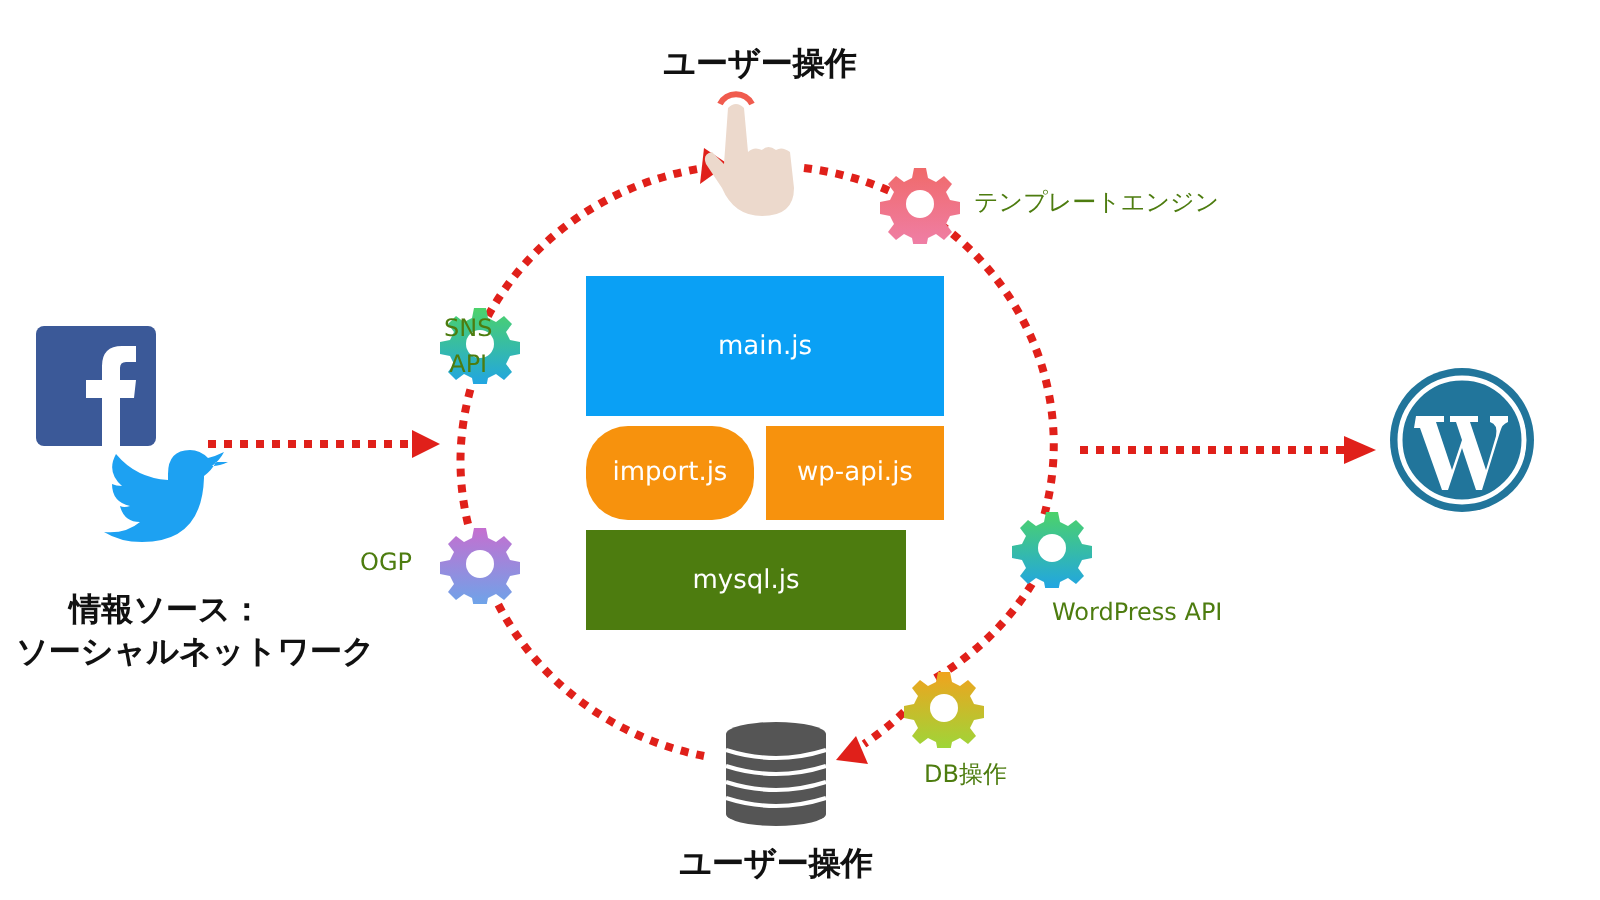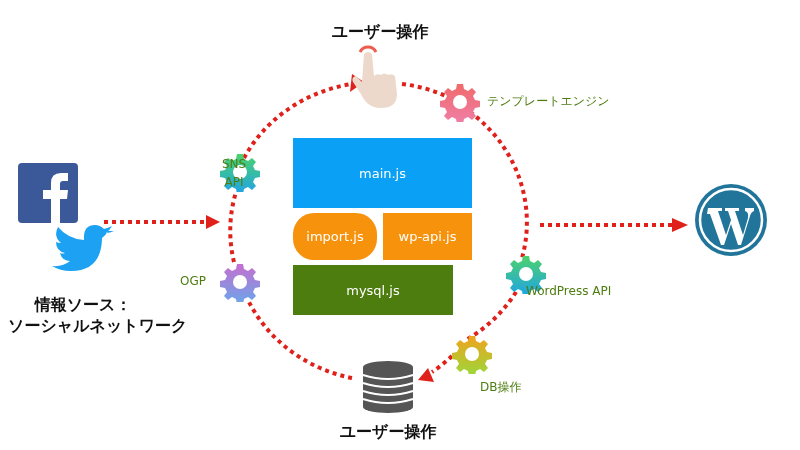--- a/index.html
+++ b/index.html
@@ -85,33 +85,33 @@
 <svg class="gear" style="left:506px; top:254px;" viewBox="0 0 40 40">
   <defs>
       <linearGradient id="g4" x1="0" y1="0" x2="0" y2="1">
         <stop offset="0" stop-color="#4cd26a"></stop>
         <stop offset="1" stop-color="#1fa3e8"></stop>
       </linearGradient>
     </defs>
   <path d="M17 2h6l1 5 4 2 4-3 4 4-3 4 2 4 5 1v6l-5 1-2 4 3 4-4 4-4-3-4 2-1 5h-6l-1-5-4-2-4 3-4-4 3-4-2-4-5-1v-6l5-1 2-4-3-4 4-4 4 3 4-2z" fill="url(#g4)"></path>
   <circle cx="20" cy="20" r="7" fill="#fff"></circle>
 </svg>
-<div class="label" style="left:526px; top:284px;">WordPress API</div>
+<div class="label" style="left:526px; top:299px;">WordPress API</div>
 
 <svg class="gear" style="left:452px; top:334px;" viewBox="0 0 40 40">
   <defs>
       <linearGradient id="g5" x1="0" y1="0" x2="0" y2="1">
         <stop offset="0" stop-color="#f0a31e"></stop>
         <stop offset="1" stop-color="#9ad83a"></stop>
       </linearGradient>
     </defs>
   <path d="M17 2h6l1 5 4 2 4-3 4 4-3 4 2 4 5 1v6l-5 1-2 4 3 4-4 4-4-3-4 2-1 5h-6l-1-5-4-2-4 3-4-4 3-4-2-4-5-1v-6l5-1 2-4-3-4 4-4 4 3 4-2z" fill="url(#g5)"></path>
   <circle cx="20" cy="20" r="7" fill="#fff"></circle>
 </svg>
-<div class="label" style="left:462px; top:379px;margin-left:18px;">DB操作</div>
+<div class="label" style="left:462px; top:379px;">DB操作</div>
 
 <div class="block" style="left:293px; top:138px; width:179px; height:70px; background:#0aa0f5;">main.js</div>
 <div class="block" style="left:293px; top:213px; width:84px; height:47px; background:#f7920d;border-radius:21px;">import.js</div>
 <div class="block" style="left:383px; top:213px; width:89px; height:47px; background:#f7920d;">wp-api.js</div>
 <div class="block" style="left:293px; top:265px; width:160px; height:50px; background:#4d7c0f;">mysql.js</div>
 
 <svg class="abs" style="left:18px; top:163px;" width="60" height="60" viewBox="0 0 60 60">
   <rect x="0" y="0" width="60" height="60" rx="4" fill="#3b5998"></rect>
   <path d="M33 60 V36 H25 V27 H33 V20 q0 -10 10 -10 h7 v8 h-5 q-3 0 -3 3 v6 h8 l-1 9 h-7 v24 z" fill="#fff"></path>
 </svg>

